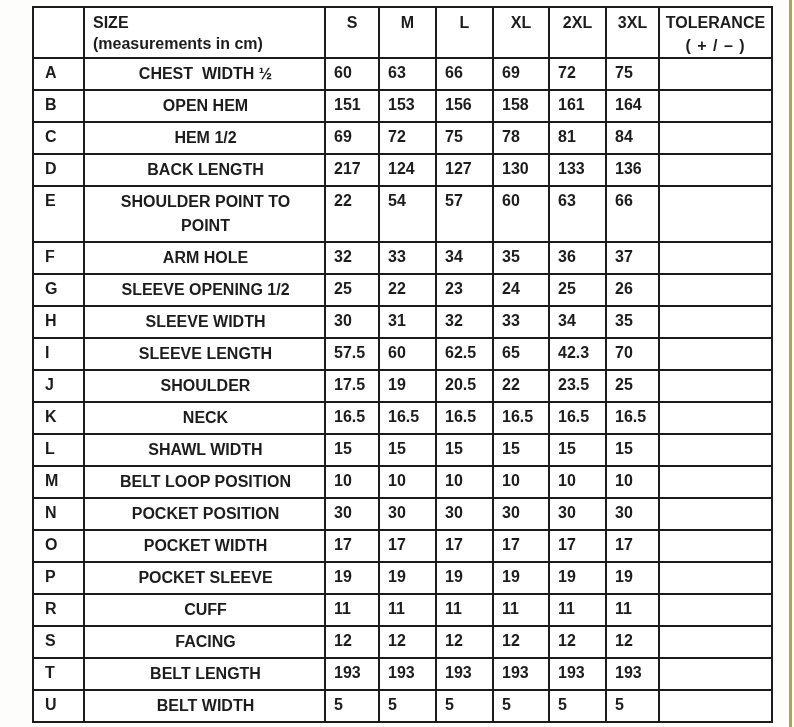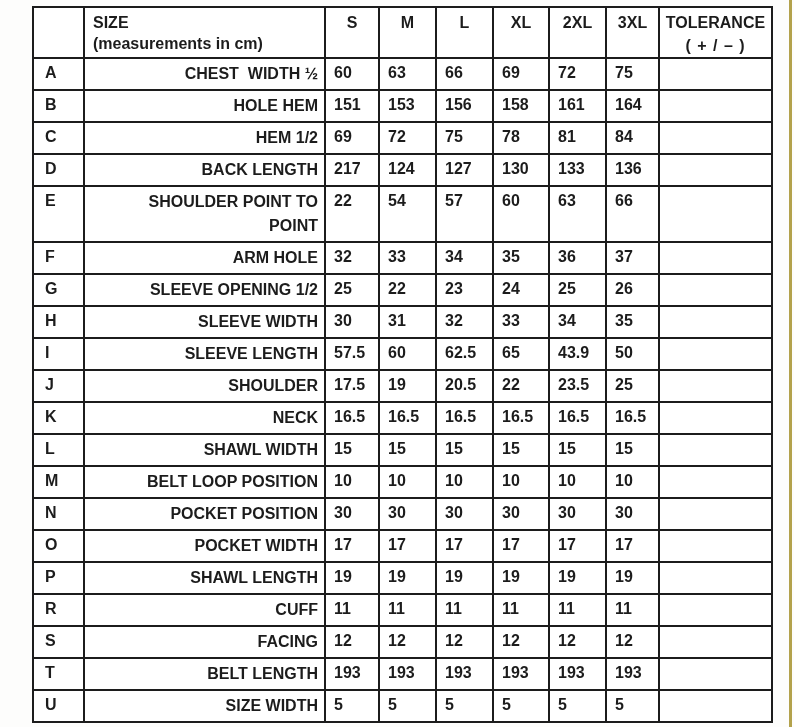--- a/index.html
+++ b/index.html
@@ -64,21 +64,21 @@
     letter-spacing: 1px;
     padding-top: 2px;
   }
 
   td.cell-letter {
     text-align: left;
     padding: 3px 0 0 11px;
   }
 
   td.cell-name {
-    text-align: right;
+    text-align: center;
     padding: 3px 6px 3px 8px;
     white-space: pre-wrap;
     line-height: 24px;
   }
 
   td.cell-val {
     text-align: left;
     padding: 3px 2px 0 8px;
   }
 
@@ -127,21 +127,21 @@
     <td class="cell-val">60</td>
     <td class="cell-val">63</td>
     <td class="cell-val">66</td>
     <td class="cell-val">69</td>
     <td class="cell-val">72</td>
     <td class="cell-val">75</td>
     <td class="cell-tol"></td>
   </tr>
         <tr>
     <td class="cell-letter">B</td>
-    <td class="cell-name">HOLE HEM</td>
+    <td class="cell-name">OPEN HEM</td>
     <td class="cell-val">151</td>
     <td class="cell-val">153</td>
     <td class="cell-val">156</td>
     <td class="cell-val">158</td>
     <td class="cell-val">161</td>
     <td class="cell-val">164</td>
     <td class="cell-tol"></td>
   </tr>
         <tr>
     <td class="cell-letter">C</td>
@@ -210,22 +210,22 @@
     <td class="cell-val">35</td>
     <td class="cell-tol"></td>
   </tr>
         <tr>
     <td class="cell-letter">I</td>
     <td class="cell-name">SLEEVE LENGTH</td>
     <td class="cell-val">57.5</td>
     <td class="cell-val">60</td>
     <td class="cell-val">62.5</td>
     <td class="cell-val">65</td>
-    <td class="cell-val">43.9</td>
-    <td class="cell-val">50</td>
+    <td class="cell-val">42.3</td>
+    <td class="cell-val">70</td>
     <td class="cell-tol"></td>
   </tr>
         <tr>
     <td class="cell-letter">J</td>
     <td class="cell-name">SHOULDER</td>
     <td class="cell-val">17.5</td>
     <td class="cell-val">19</td>
     <td class="cell-val">20.5</td>
     <td class="cell-val">22</td>
     <td class="cell-val">23.5</td>
@@ -282,21 +282,21 @@
     <td class="cell-val">17</td>
     <td class="cell-val">17</td>
     <td class="cell-val">17</td>
     <td class="cell-val">17</td>
     <td class="cell-val">17</td>
     <td class="cell-val">17</td>
     <td class="cell-tol"></td>
   </tr>
         <tr>
     <td class="cell-letter">P</td>
-    <td class="cell-name">SHAWL LENGTH</td>
+    <td class="cell-name">POCKET SLEEVE</td>
     <td class="cell-val">19</td>
     <td class="cell-val">19</td>
     <td class="cell-val">19</td>
     <td class="cell-val">19</td>
     <td class="cell-val">19</td>
     <td class="cell-val">19</td>
     <td class="cell-tol"></td>
   </tr>
         <tr>
     <td class="cell-letter">R</td>
@@ -326,21 +326,21 @@
     <td class="cell-val">193</td>
     <td class="cell-val">193</td>
     <td class="cell-val">193</td>
     <td class="cell-val">193</td>
     <td class="cell-val">193</td>
     <td class="cell-val">193</td>
     <td class="cell-tol"></td>
   </tr>
         <tr>
     <td class="cell-letter">U</td>
-    <td class="cell-name">SIZE WIDTH</td>
+    <td class="cell-name">BELT WIDTH</td>
     <td class="cell-val">5</td>
     <td class="cell-val">5</td>
     <td class="cell-val">5</td>
     <td class="cell-val">5</td>
     <td class="cell-val">5</td>
     <td class="cell-val">5</td>
     <td class="cell-tol"></td>
   </tr>
       </tbody>
   </table>

